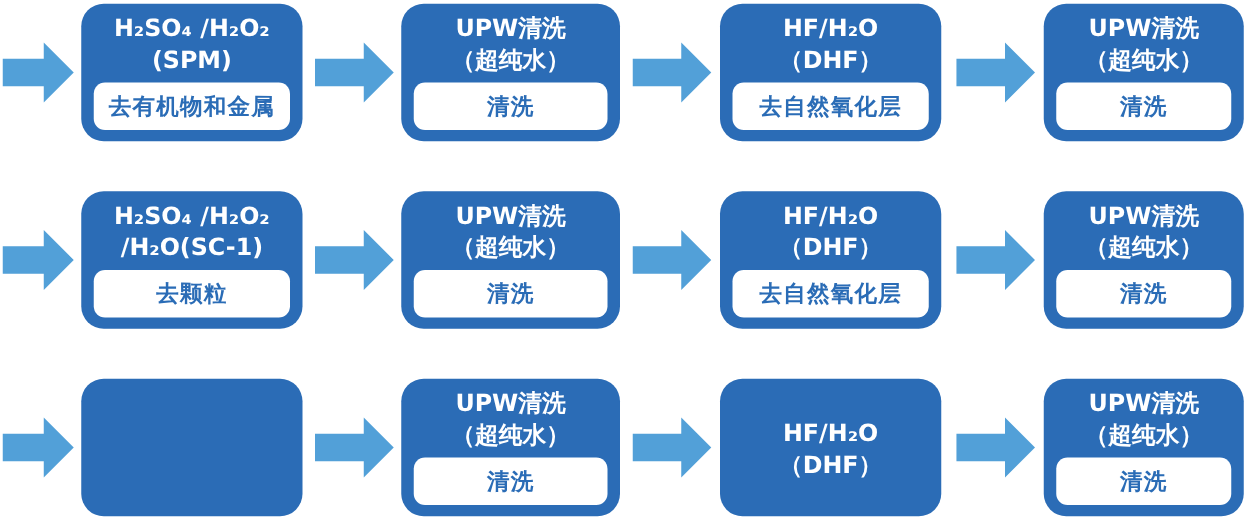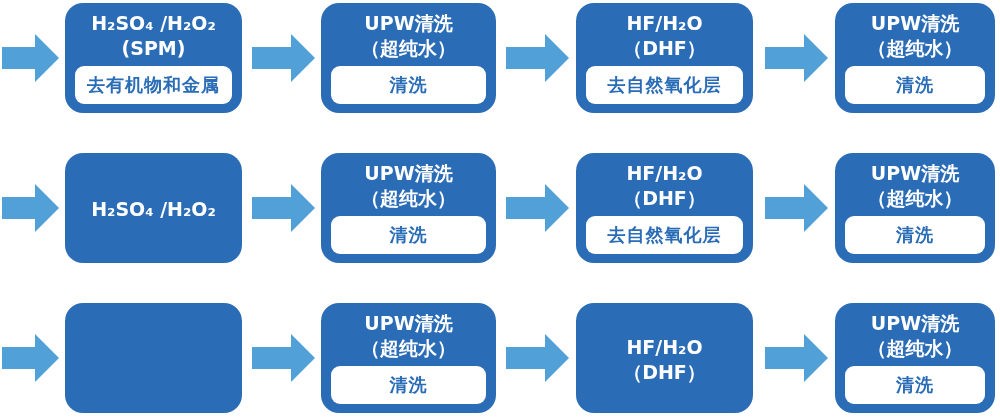--- a/index.html
+++ b/index.html
@@ -105,21 +105,23 @@
 
   <div class="row">
     <div class="arrow a0">
       <svg width="58" height="50" viewBox="0 0 58 50">
           <path d="M0 14 H33 V1 L57 25 L33 49 V36 H0 Z"></path>
         </svg>
     </div>
     <div class="box c1">
       <div class="title">
         <div>H₂SO₄ /H₂O₂</div>
-      </div>
+        <div>/H₂O(SC-1)</div>
+      </div>
+      <div class="label">去颗粒</div>
     </div>
     <div class="arrow a1">
       <svg width="64" height="50" viewBox="0 0 64 50">
           <path d="M0 14 H39 V1 L63 25 L39 49 V36 H0 Z"></path>
         </svg>
     </div>
     <div class="box c2">
       <div class="title">
         <div>UPW清洗</div>
         <div>（超纯水）</div>

